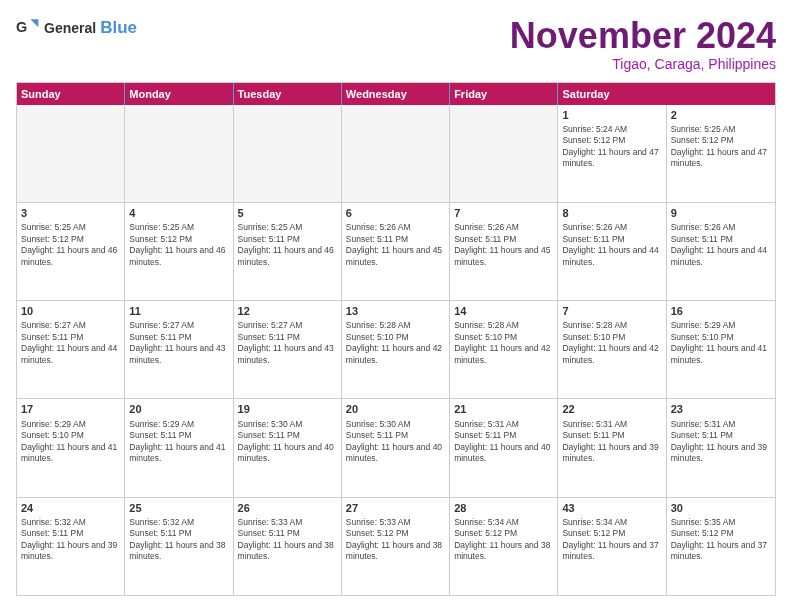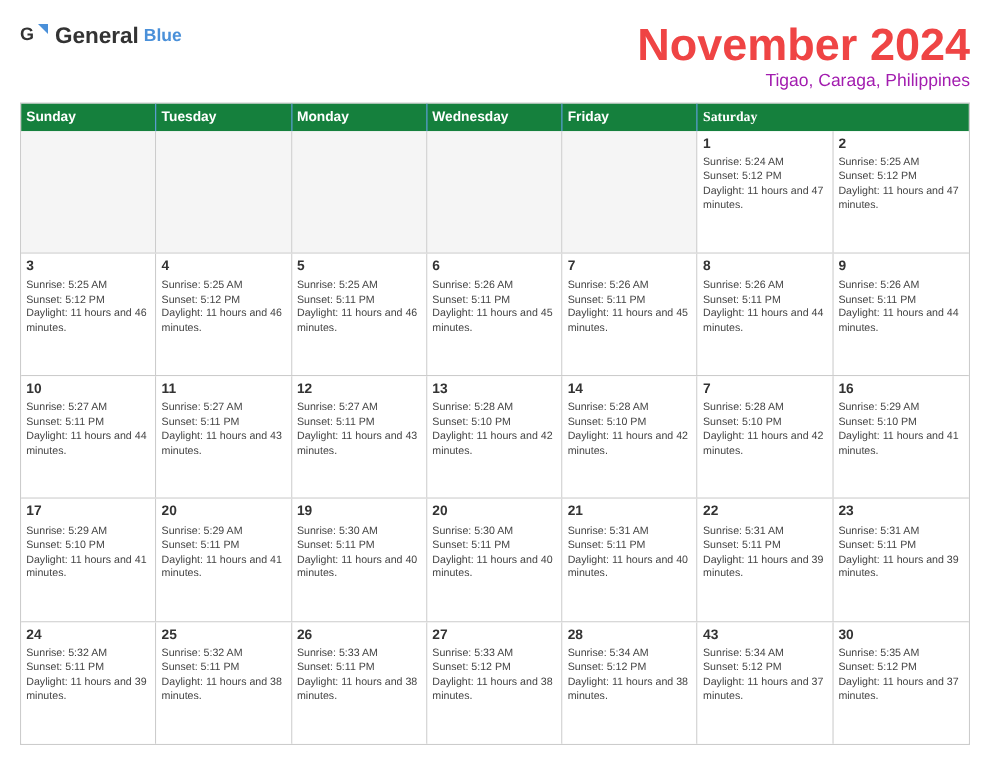--- a/index.html
+++ b/index.html
@@ -36,47 +36,47 @@
     .logo-icon {
       width: 24px;
       height: 24px;
     }
     .title-area {
       text-align: right;
     }
     .month-title {
       font-size: 36px;
       font-weight: bold;
-      color: #ef4444;
+      color: #701a75;
       line-height: 1.1;
     }
     .location {
       font-size: 14px;
       color: #a21caf;
     }
     .calendar {
       flex: 1;
       display: flex;
       flex-direction: column;
       border: 1px solid #ccc;
     }
     .cal-header {
       display: grid;
       grid-template-columns: repeat(7, 1fr);
-      background: #15803d;
+      background: #be185d;
     }
     .cal-header-cell {
       color: #fff;
       font-size: 11px;
       font-weight: bold;
       padding: 5px 4px;
       text-align: left;
       border-right: 1px solid #5a9cd1;
     }
-    .cal-header-cell:last-child { border-right: none; font-family: Liberation Serif, serif; }
+    .cal-header-cell:last-child { border-right: none; }
     .cal-body {
       flex: 1;
       display: flex;
       flex-direction: column;
     }
     .cal-row {
       display: grid;
       grid-template-columns: repeat(7, 1fr);
       flex: 1;
       border-top: 1px solid #ccc;
@@ -108,35 +108,35 @@
 <body>
 
 <div class="page">
   <div class="header">
     <div class="logo-area">
       <div class="logo">
         <svg class="logo-icon" viewBox="0 0 30 30">
           <text x="0" y="20" font-size="18" font-weight="bold" fill="#333">G</text>
           <polygon points="18,4 28,4 28,14" fill="#4a90d9"></polygon>
         </svg>
-        <span style="font-size:18px;font-weight:bold;color:#333;">General</span>
-        <span style="font-size:14px;font-weight:bold;color:#4a90d9;">Blue</span>
+        <span style="font-size:14px;font-weight:bold;color:#333;">General</span>
+        <span style="font-size:17px;font-weight:bold;color:#4a90d9;">Blue</span>
       </div>
     </div>
     <div class="title-area">
       <div class="month-title">November 2024</div>
       <div class="location">Tigao, Caraga, Philippines</div>
     </div>
   </div>
 
   <div class="calendar">
     <div class="cal-header">
       <div class="cal-header-cell">Sunday</div>
+      <div class="cal-header-cell">Monday</div>
       <div class="cal-header-cell">Tuesday</div>
-      <div class="cal-header-cell">Monday</div>
       <div class="cal-header-cell">Wednesday</div>
       <div class="cal-header-cell">Friday</div>
       <div class="cal-header-cell">Saturday</div>
     </div>
     <div class="cal-body" id="cal-body">
     <div class="cal-row">
           <div class="cal-cell empty"></div>
           <div class="cal-cell empty"></div>
           <div class="cal-cell empty"></div>
           <div class="cal-cell empty"></div>

